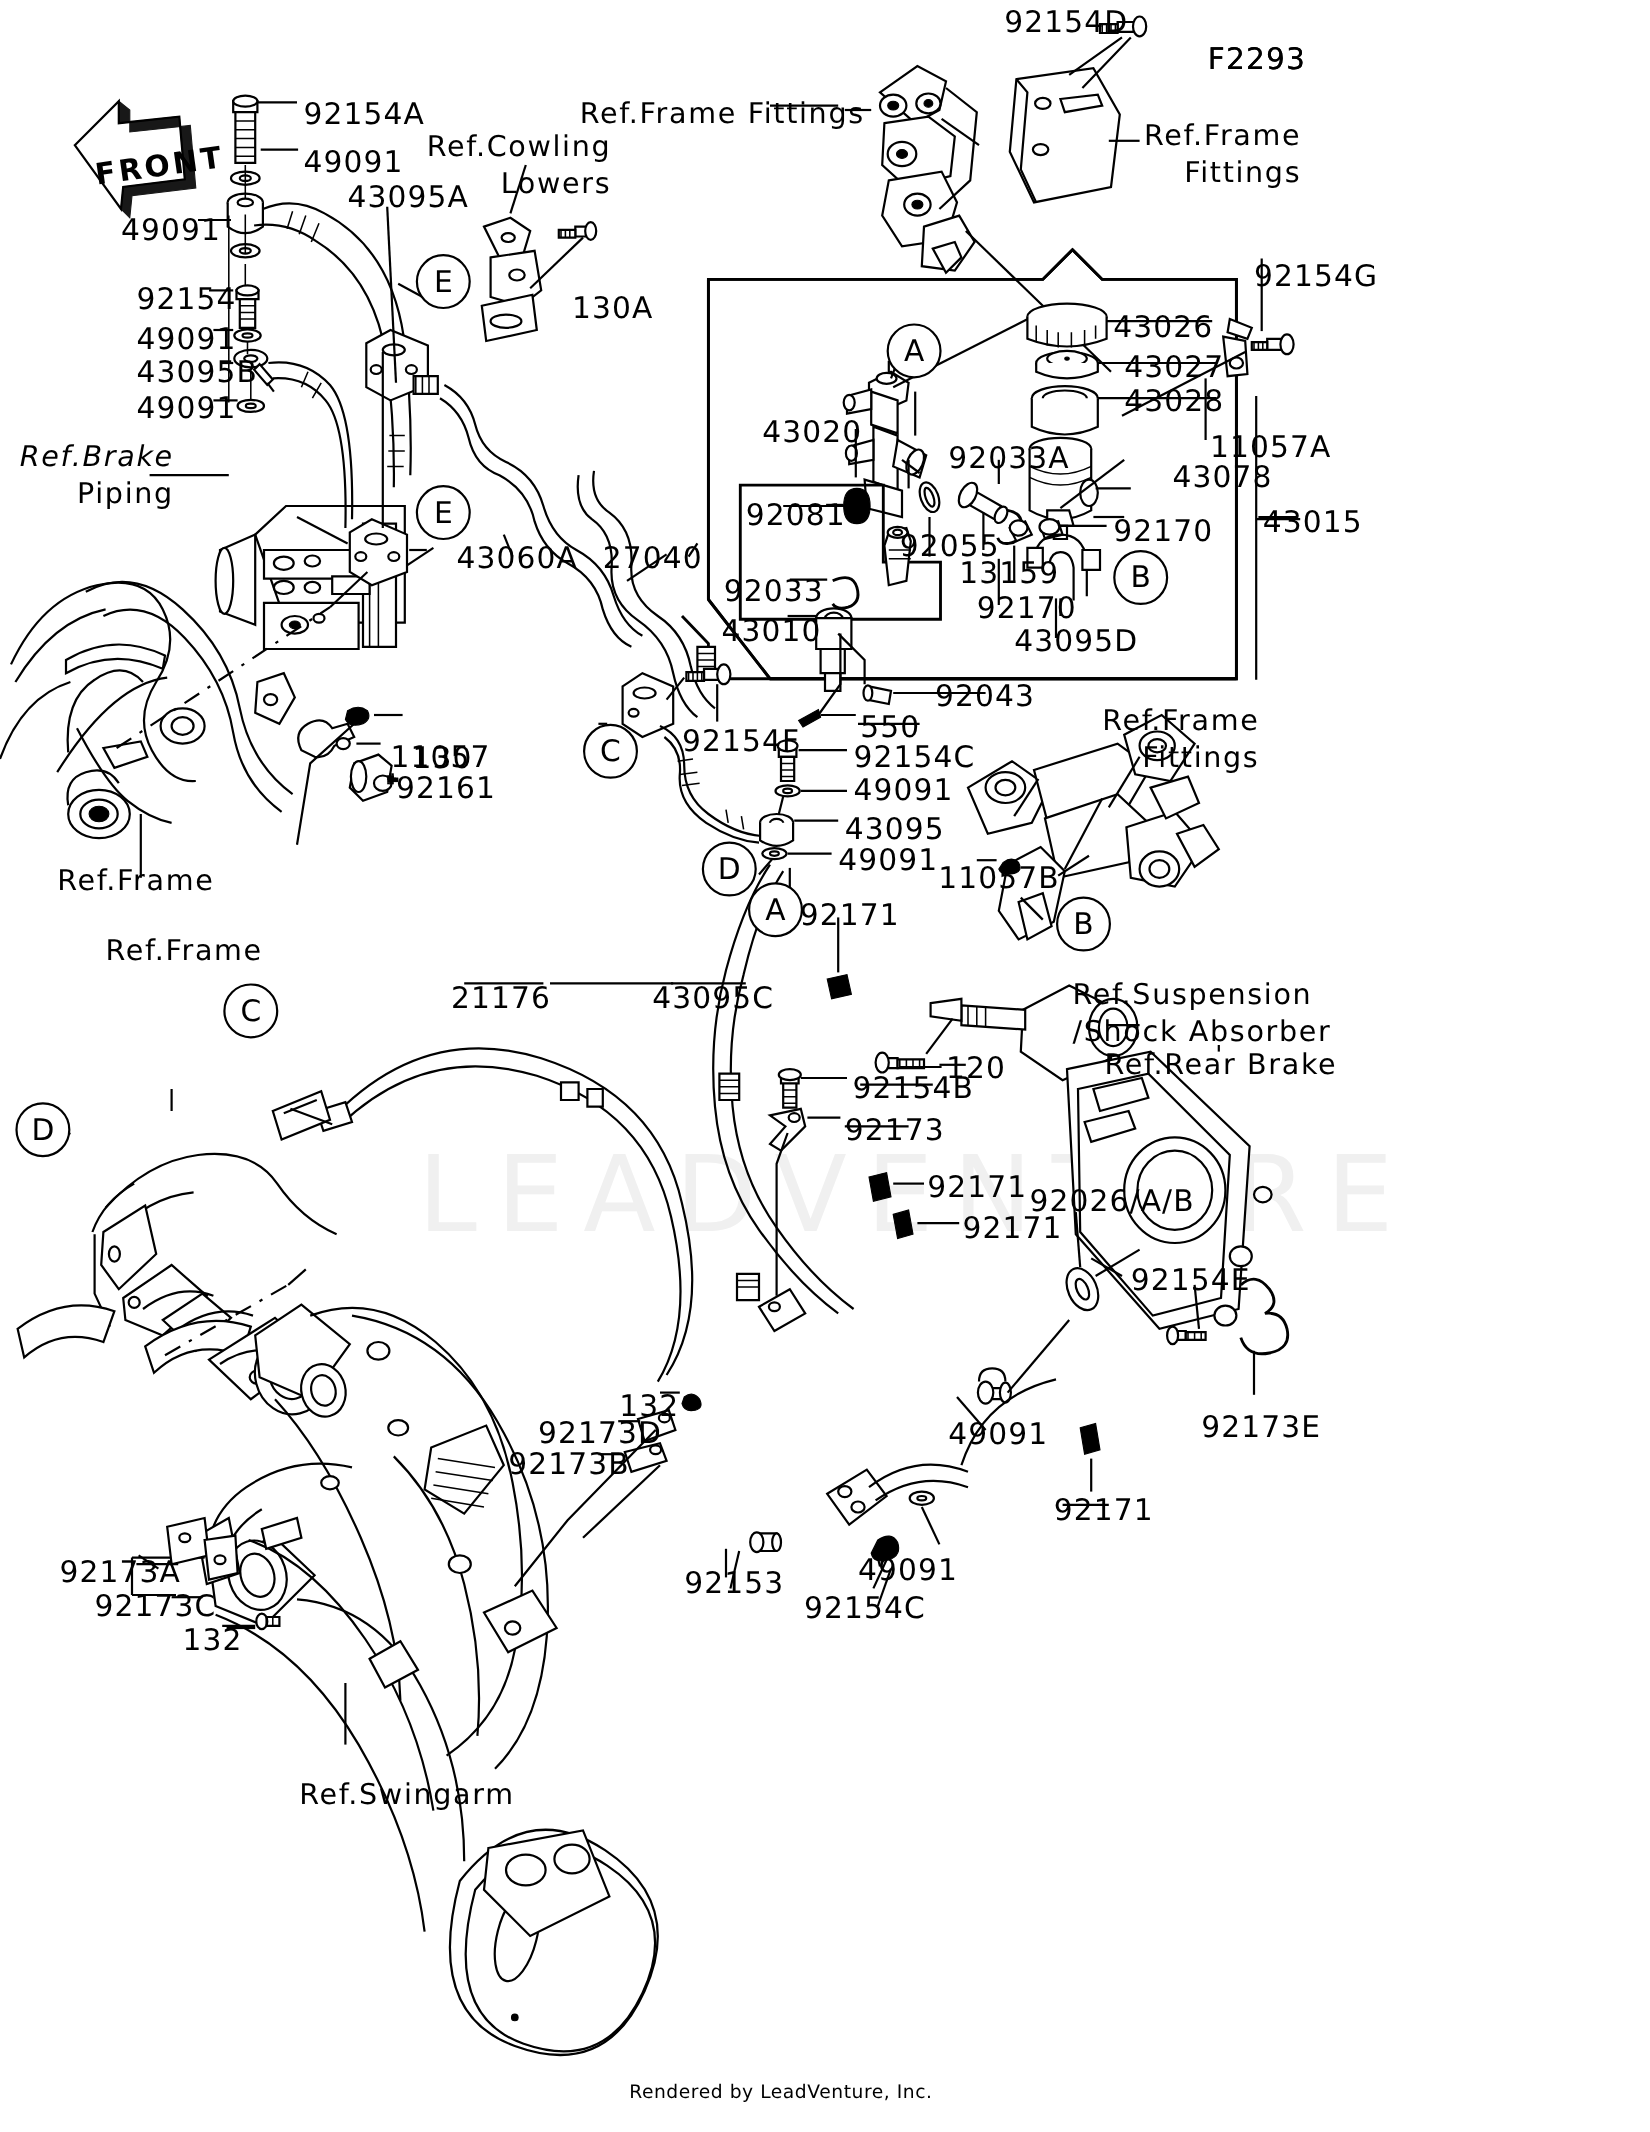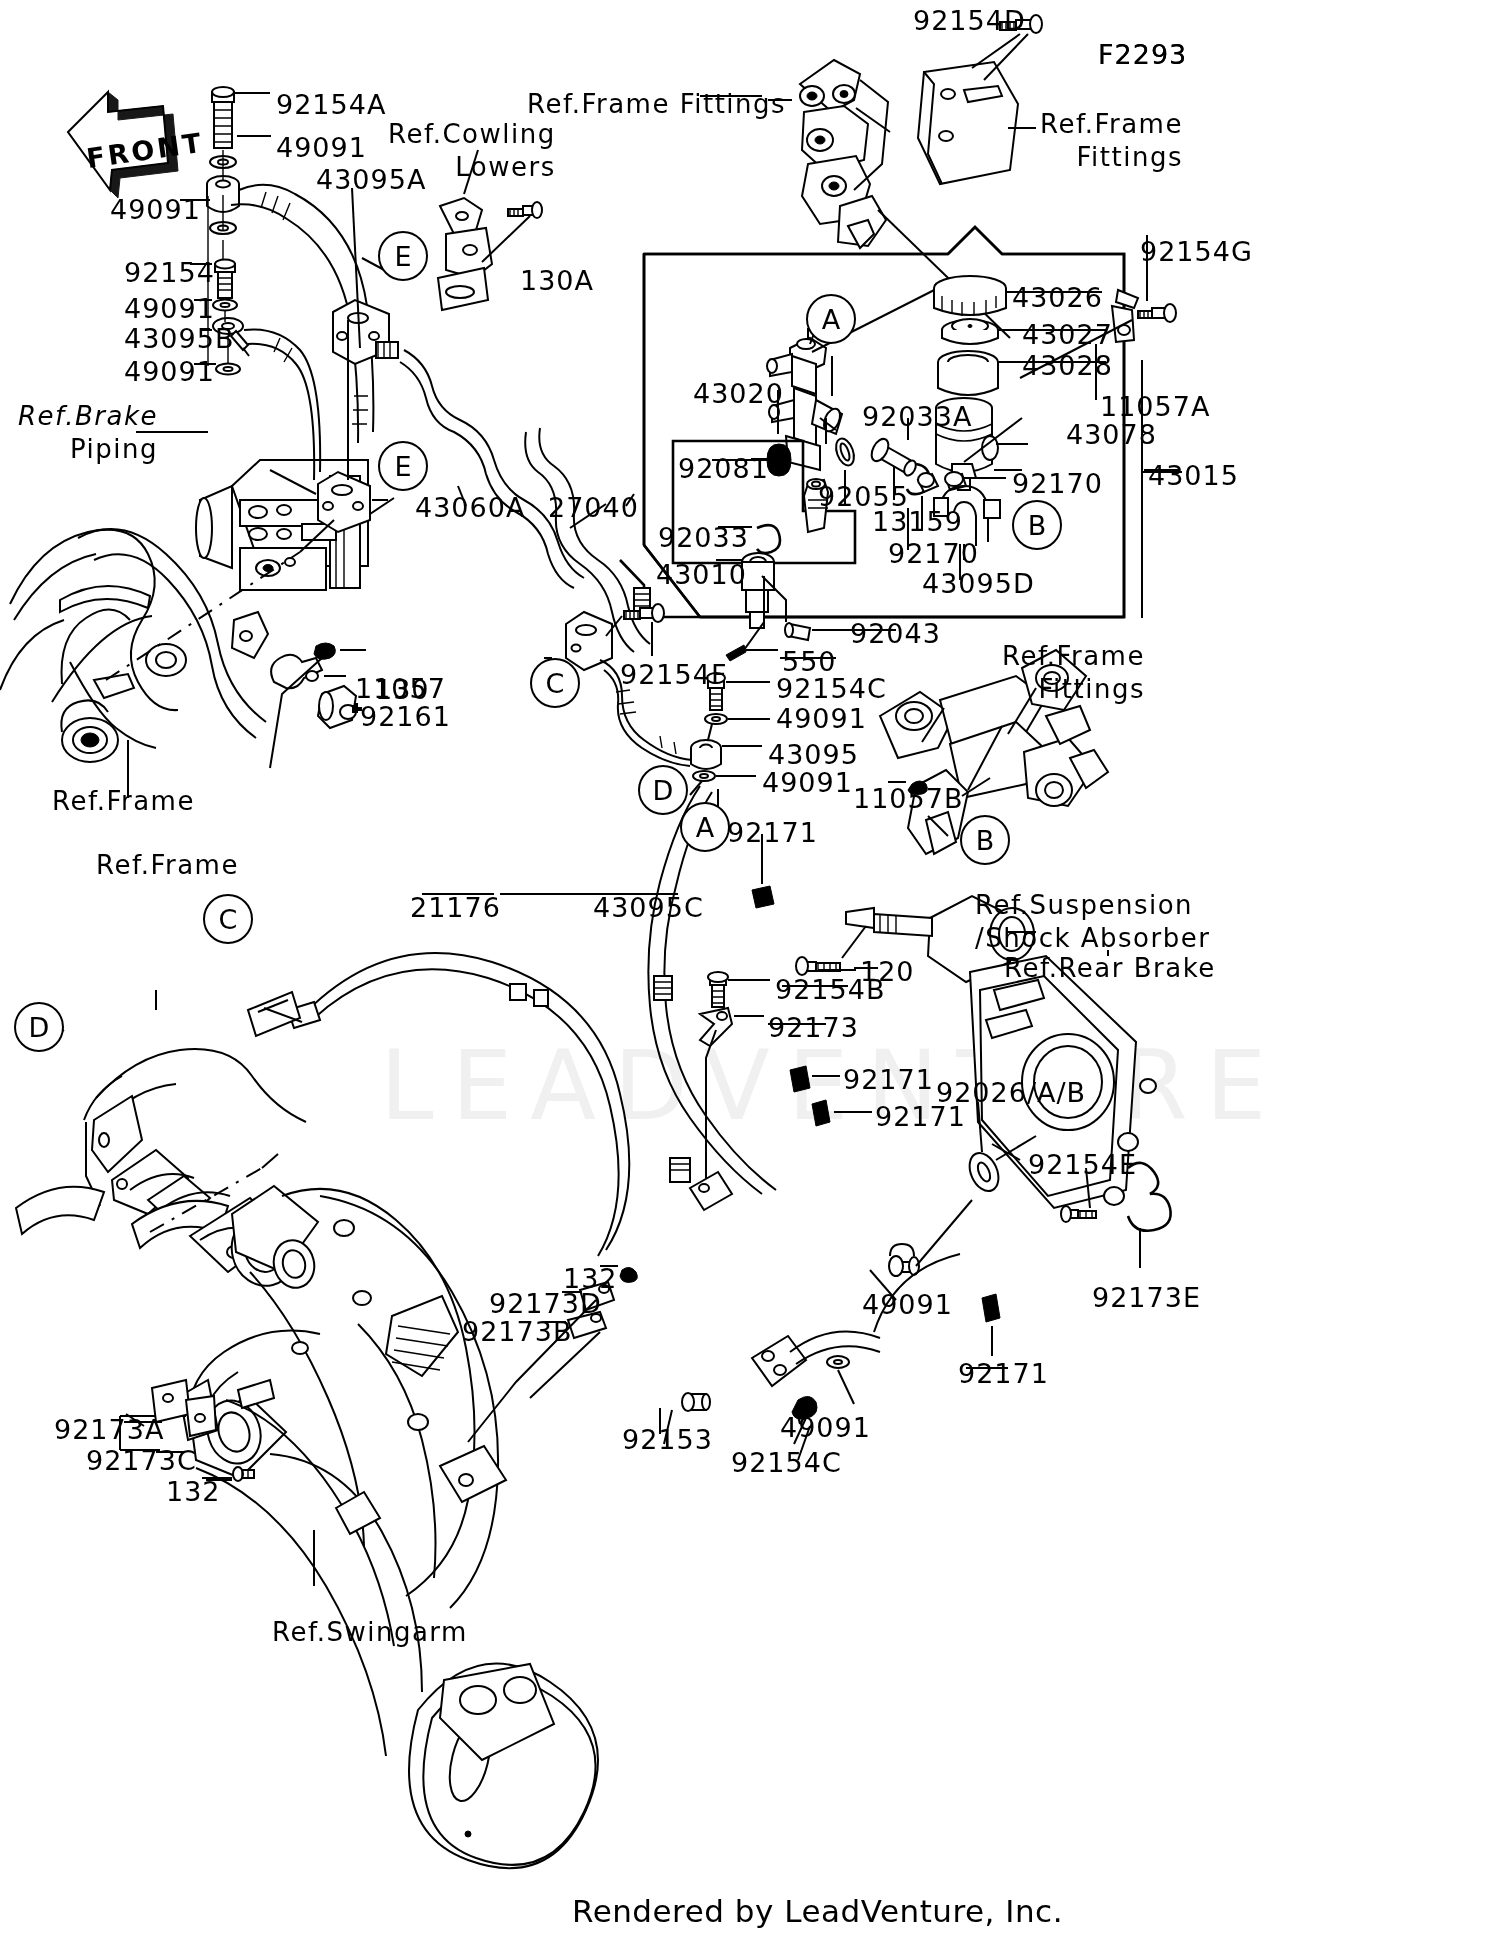--- a/index.html
+++ b/index.html
@@ -38,21 +38,21 @@
   .wm {
     position: absolute;
     color: #f0f0f0;
     font-size: 96px;
     letter-spacing: 18px;
     font-family: "DejaVu Sans", sans-serif;
     user-select: none;
   }
   .credit {
     position: absolute;
-    font-size: 31px;
+    font-size: 17px;
     letter-spacing: 0.5px;
   }
   .circ {
     position: absolute;
     width: 46px;
     height: 46px;
     border: 2.5px solid #000;
     border-radius: 50%;
     display: flex;
     align-items: center;

